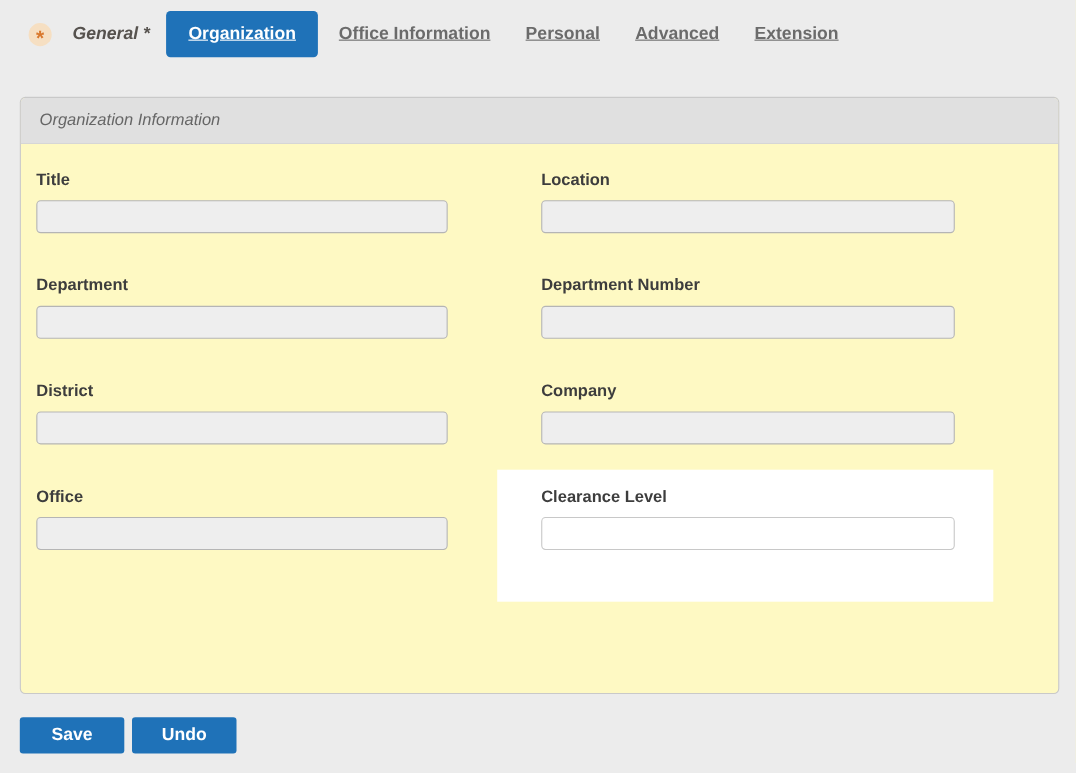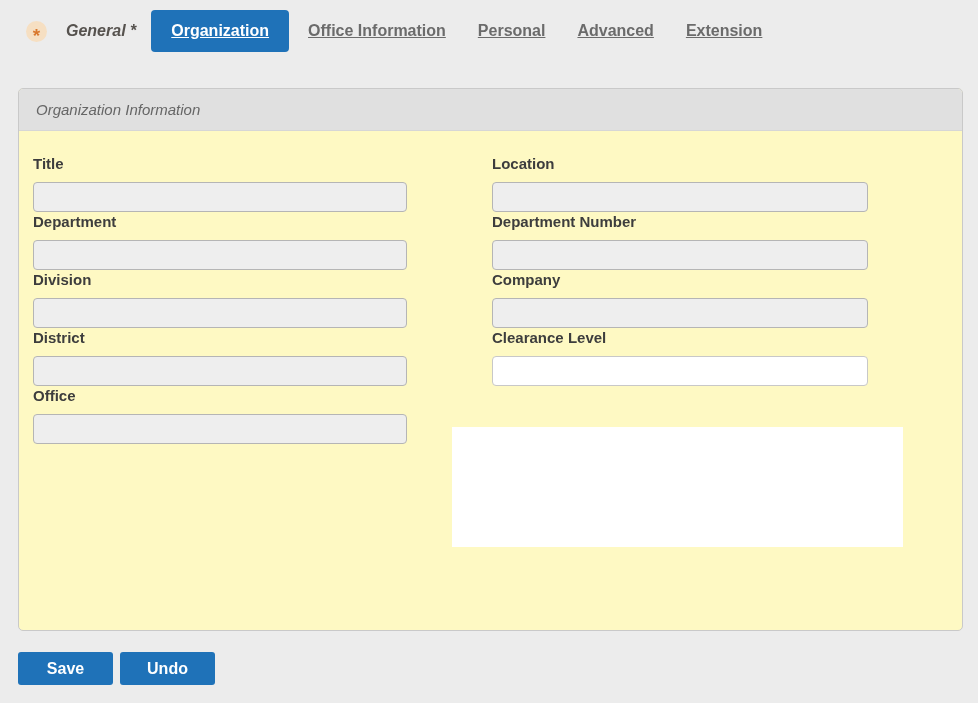--- a/index.html
+++ b/index.html
@@ -59,21 +59,21 @@
   .highlight-box {
     position:absolute; left:433px; top:338px;
     width:451px; height:120px;
     background:#ffffff; z-index:0;
   }
   .form-columns {
     display:flex; padding:23px 0 0 14px; position:relative;
   }
   .col-left  { width:374px; margin-right:85px; }
   .col-right { width:376px; }
-  .field-group { }
+  .field-group { margin-bottom:38px; }
   .field-group label {
     display:block; font-weight:bold; font-size:15px;
     line-height:19px; color:#3d3d3d; margin-bottom:9px;
   }
   .field-group input {
     display:block; width:100%; height:30px;
     background:#eeeeee;
     border:1px solid #b5b5b5; border-radius:4px;
     padding:0 8px; font-size:14px; color:#333333;
     font-family:inherit; outline:none;
@@ -123,24 +123,20 @@
       <div class="field-group">
         <label>Title</label>
         <input type="text" value="" style="">
       </div>
 
       <div class="field-group">
         <label>Department</label>
         <input type="text" value="" style="">
       </div>
 
-      <div class="field-group">
-        <label>Division</label>
-        <input type="text" value="" style="">
-      </div>
 
       <div class="field-group">
         <label>District</label>
         <input type="text" value="" style="">
       </div>
 
       <div class="field-group">
         <label>Office</label>
         <input type="text" value="" style="">
       </div>

